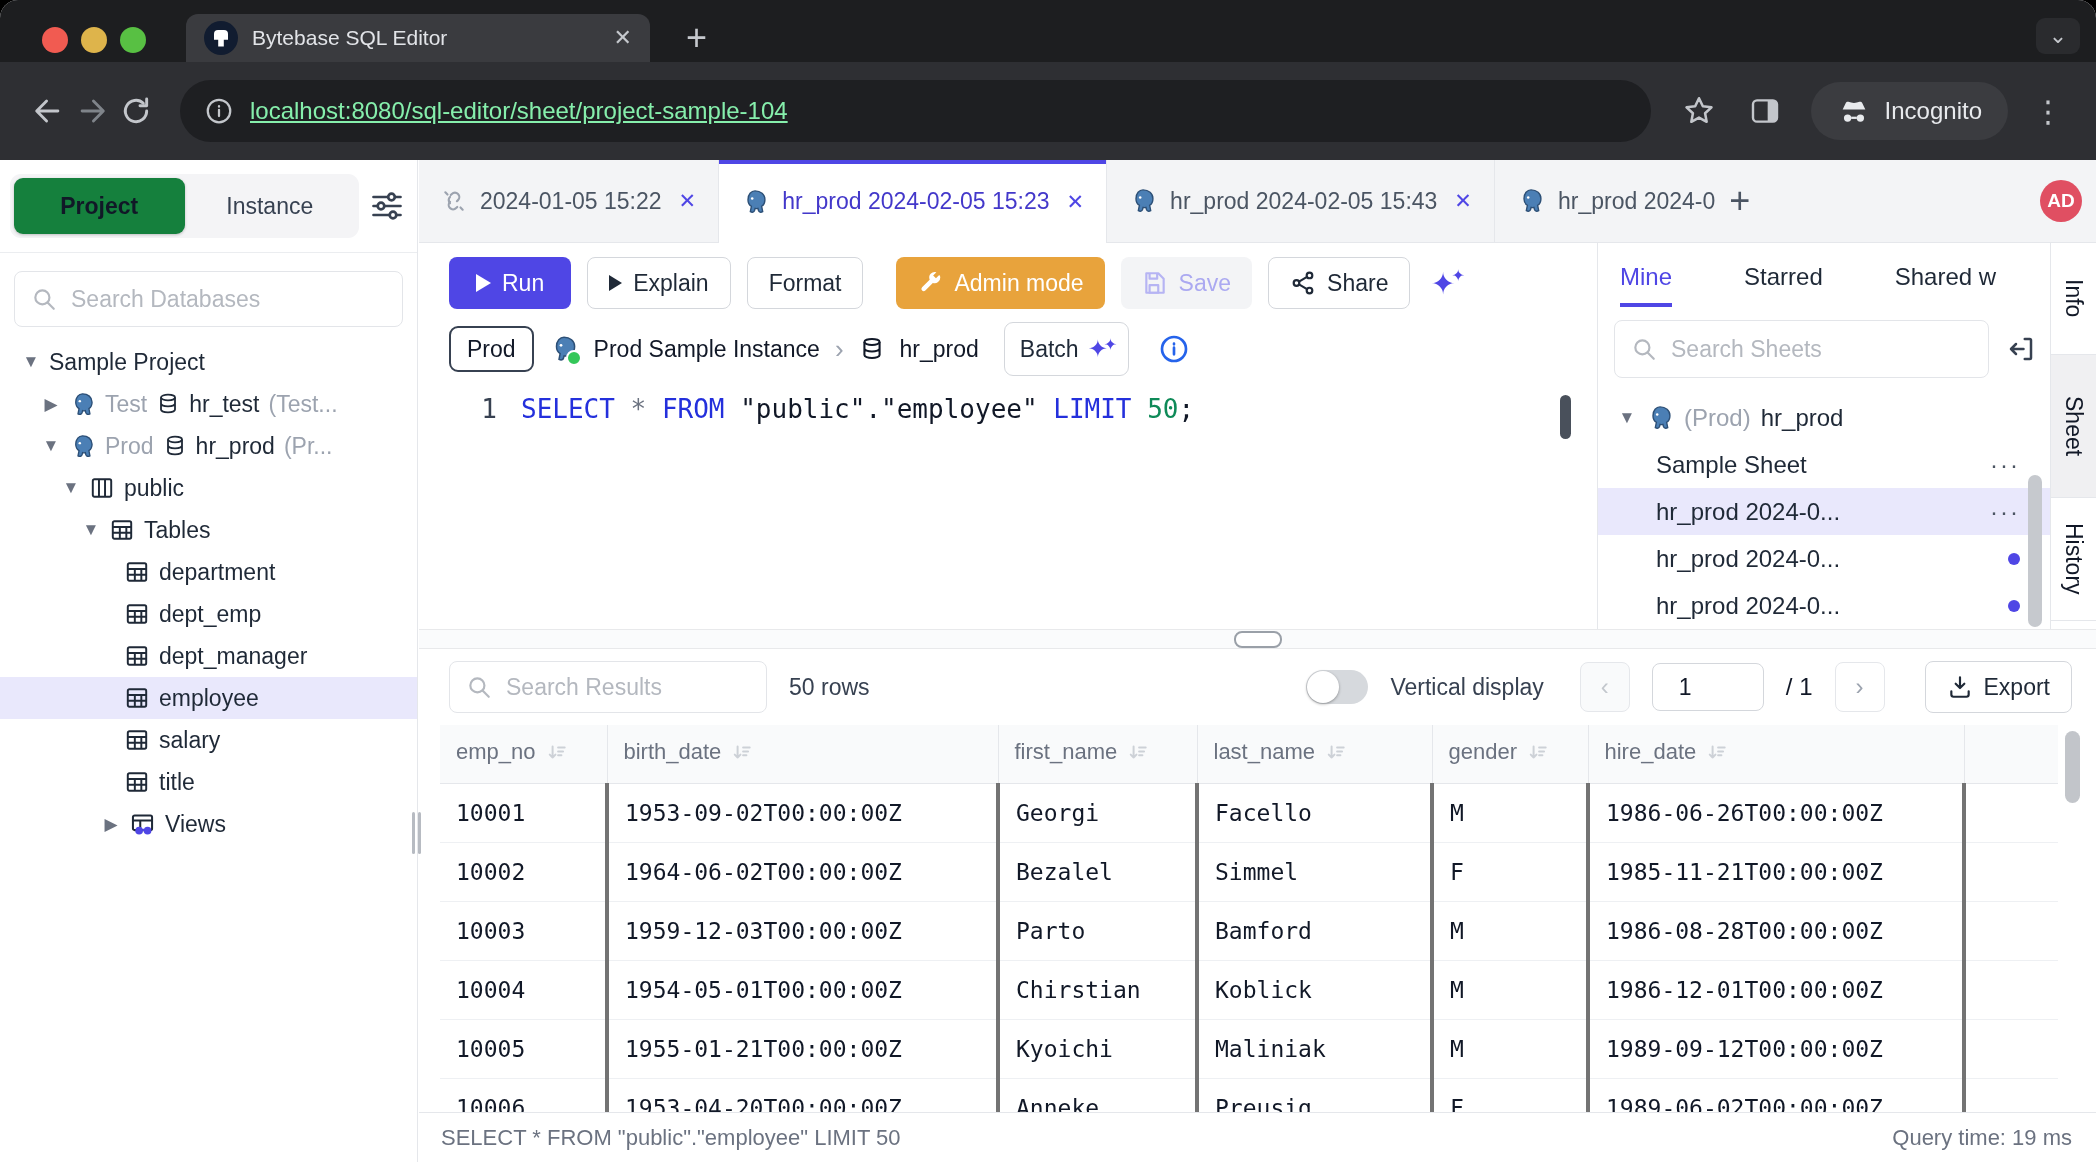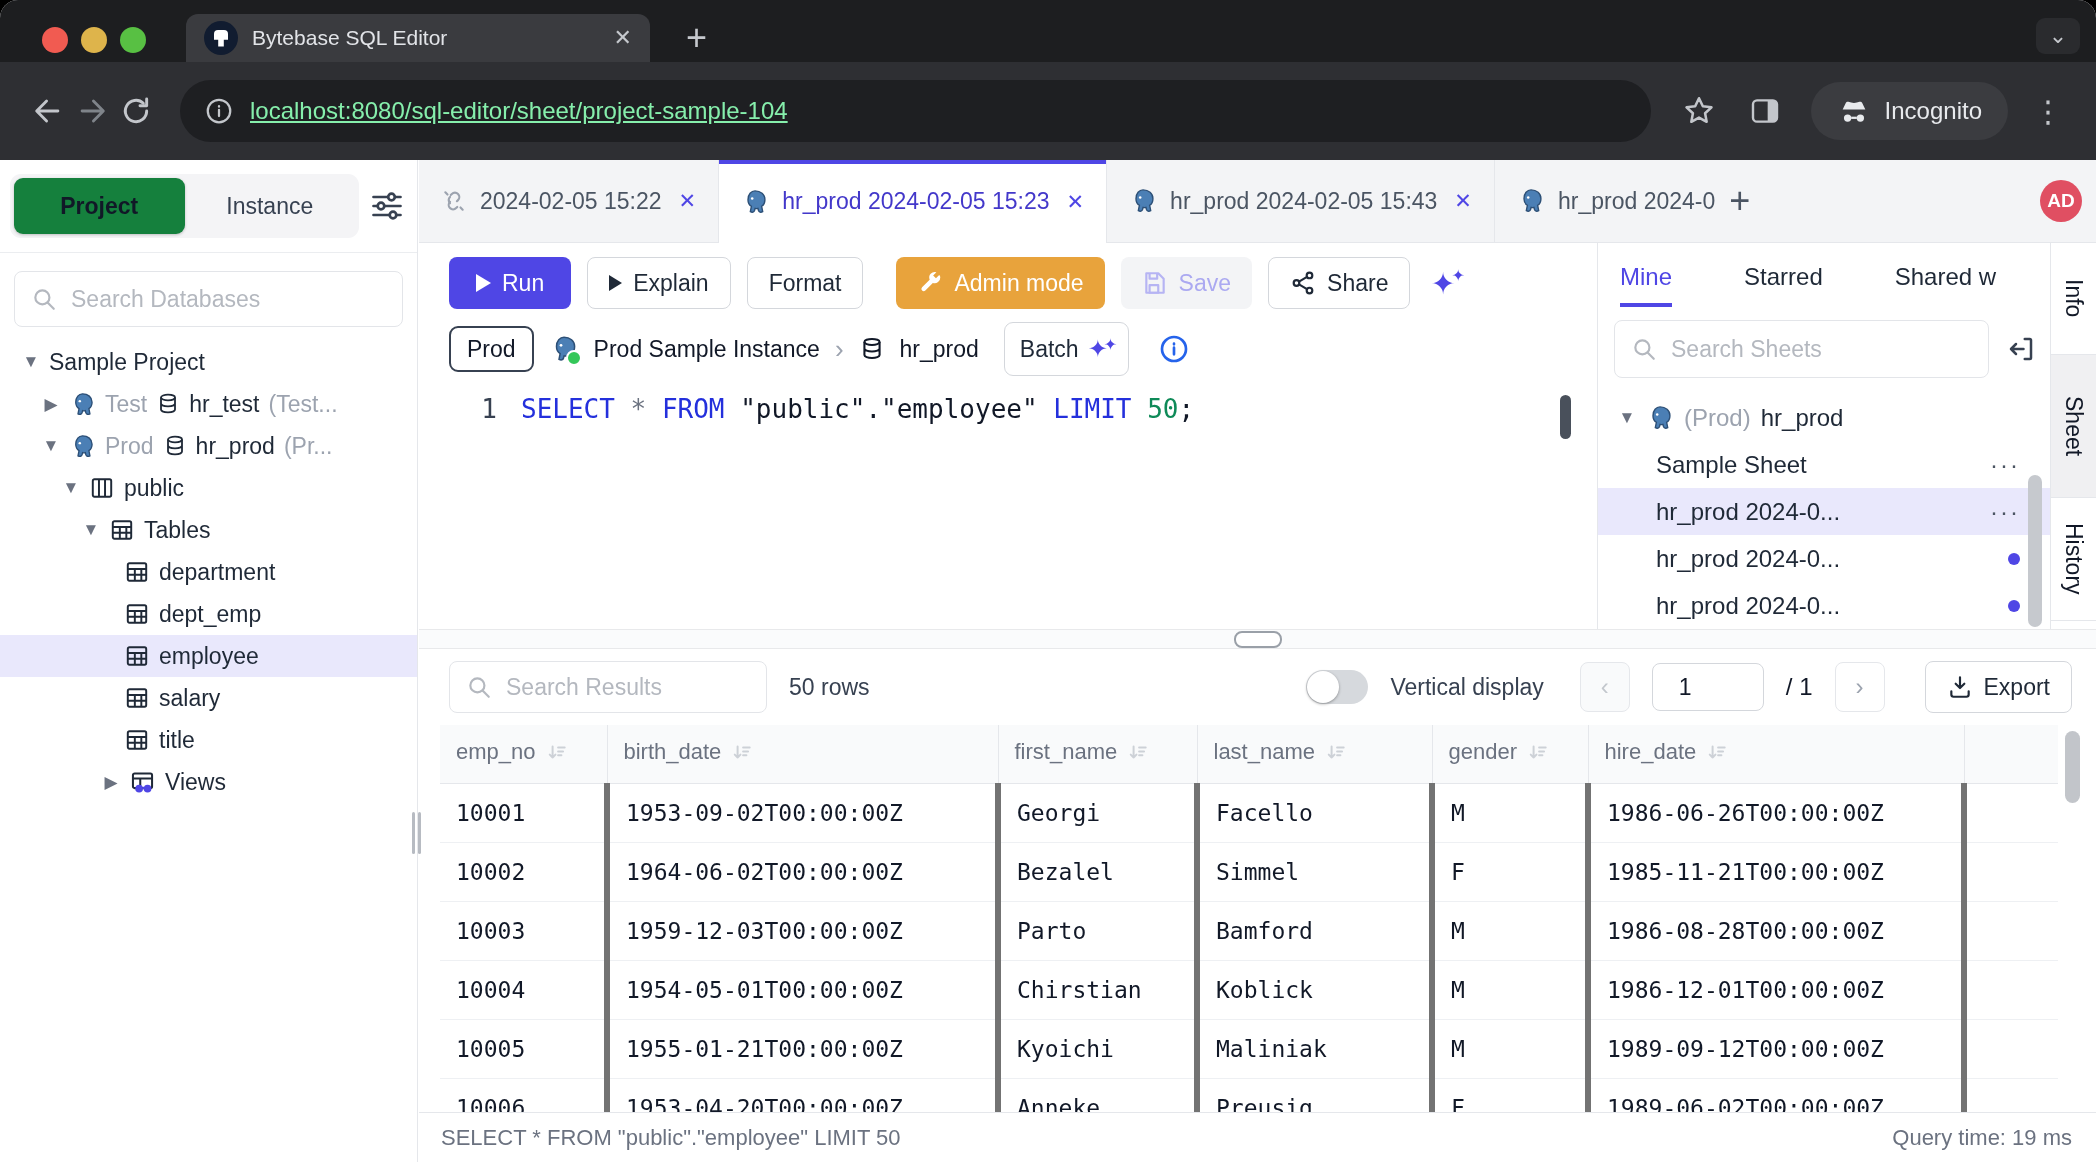--- a/index.html
+++ b/index.html
@@ -128,21 +128,21 @@
   .tgl-label{font-size:23px;color:#374151;margin-right:14px;}
   .pagebtn{width:48px;height:48px;border-radius:8px;border:1px solid #e5e7eb;background:#f9fafb;display:flex;align-items:center;justify-content:center;font-size:24px;color:#c3c7cd;}
   .pagebtn.on{background:#fff;color:#9ca3af;}
   .pageinput{width:112px;height:48px;border:1px solid #d4d7dc;border-radius:8px;font-size:23px;color:#111827;padding:0 0 0 26px;box-sizing:border-box;font-family:"Liberation Sans",sans-serif;outline:none;}
   .pagetotal{font-size:24px;color:#111827;}
   .btn-export{margin:0 0 0 18px;}
   .grid-wrap{position:absolute;top:76px;left:21px;right:38px;bottom:0;overflow:hidden;}
   table.grid{border-collapse:collapse;width:100%;table-layout:fixed;font-family:"DejaVu Sans Mono",monospace;font-size:23px;color:#111827;}
   .grid th{font-family:"Liberation Sans",sans-serif;font-weight:500;font-size:22px;color:#6b7280;text-align:left;
     background:#f9fafb;height:58px;padding:0 0 0 16px;border-right:1px solid #e5e7eb;border-bottom:1px solid #e5e7eb;white-space:nowrap;overflow:hidden;}
-  .grid td{height:58px;padding:0 0 0 16px;border-right:6px solid #737373;border-bottom:1px solid #eef0f3;white-space:nowrap;overflow:hidden;}
+  .grid td{height:58px;padding:0 0 0 16px;border-right:4px solid #737373;border-bottom:1px solid #eef0f3;white-space:nowrap;overflow:hidden;}
   .grid th .sort{display:inline-block;vertical-align:-4px;margin-left:10px;}
   .tbl-scroll{position:absolute;right:16px;top:82px;width:15px;height:72px;background:#c2c5ca;border-radius:8px;}
 
   
   .statusbar{position:absolute;left:0;right:0;bottom:0;height:50px;border-top:1px solid #e5e7eb;background:#fff;
     display:flex;align-items:center;padding:0 24px 0 22px;box-sizing:border-box;font-size:22px;color:#6b7280;}
   svg.ic{flex:none;}
 </style>
 </head>
 <body>
@@ -291,20 +291,27 @@
               </svg>
           <span>department</span>
         </div>
         <div class="trow i4">
           <svg class="ic" width="26" height="26" viewBox="0 0 24 24" fill="none" stroke="#1f2937" stroke-width="1.8">
                 <rect x="3.5" y="4" width="17" height="16" rx="1.5"></rect>
                 <path d="M3.5 9.3h17M3.5 14.6h17M10 9.3V20M16 9.3V20"></path>
               </svg>
           <span>dept_emp</span>
         </div>
+        <div class="trow i4">
+          <svg class="ic" width="26" height="26" viewBox="0 0 24 24" fill="none" stroke="#1f2937" stroke-width="1.8">
+                <rect x="3.5" y="4" width="17" height="16" rx="1.5"></rect>
+                <path d="M3.5 9.3h17M3.5 14.6h17M10 9.3V20M16 9.3V20"></path>
+              </svg>
+          <span>dept_manager</span>
+        </div>
         <div class="trow i4 sel">
           <svg class="ic" width="26" height="26" viewBox="0 0 24 24" fill="none" stroke="#1f2937" stroke-width="1.8">
                 <rect x="3.5" y="4" width="17" height="16" rx="1.5"></rect>
                 <path d="M3.5 9.3h17M3.5 14.6h17M10 9.3V20M16 9.3V20"></path>
               </svg>
           <span>employee</span>
         </div>
         <div class="trow i4">
           <svg class="ic" width="26" height="26" viewBox="0 0 24 24" fill="none" stroke="#1f2937" stroke-width="1.8">
                 <rect x="3.5" y="4" width="17" height="16" rx="1.5"></rect>
@@ -337,21 +344,21 @@
           </div>
     </aside>
 
     <div class="main">
 
       <div class="ets">
         <div class="etab">
           <svg class="ic" width="26" height="26" viewBox="0 0 24 24" fill="none" stroke="#9ca3af" stroke-width="2" stroke-linecap="round">
                 <path d="M9 6.5l1-1a4 4 0 0 1 5.7 5.7l-1 1M8.3 8.3a4 4 0 0 0 0 5.7M15 17.5l-1 1a4 4 0 0 1-5.7-5.7M4 4l2 2M18 18l2 2"></path>
               </svg>
-          <span>2024-02-05 15:22</span>
+          <span>2024-01-05 15:22</span>
           <span class="x">✕</span>
         </div>
         <div class="etab active">
           <svg class="ic" width="28" height="28" viewBox="0 0 24 24">
                 <path fill="#4b7fb5" stroke="#2c4f76" stroke-width="1.2" d="M12 2.5c4.8 0 8.5 3 8.5 7.5 0 2.8-1.3 4.7-2.8 5.7l.9 4.6c-1.8.9-3.1.4-3.6-1l-.5-1.8c-.8.2-1.6.2-2.4 0l-.5 1.8c-.5 1.4-1.8 1.9-3.6 1l.9-4.6C7.3 14.7 6 12.8 6 10 6 5.5 8.8 2.5 12 2.5z"></path>
                 <circle cx="9.6" cy="9" r="1.1" fill="#fff"></circle>
               </svg>
           <span>hr_prod 2024-02-05 15:23</span>
           <span class="x">✕</span>
         </div>

